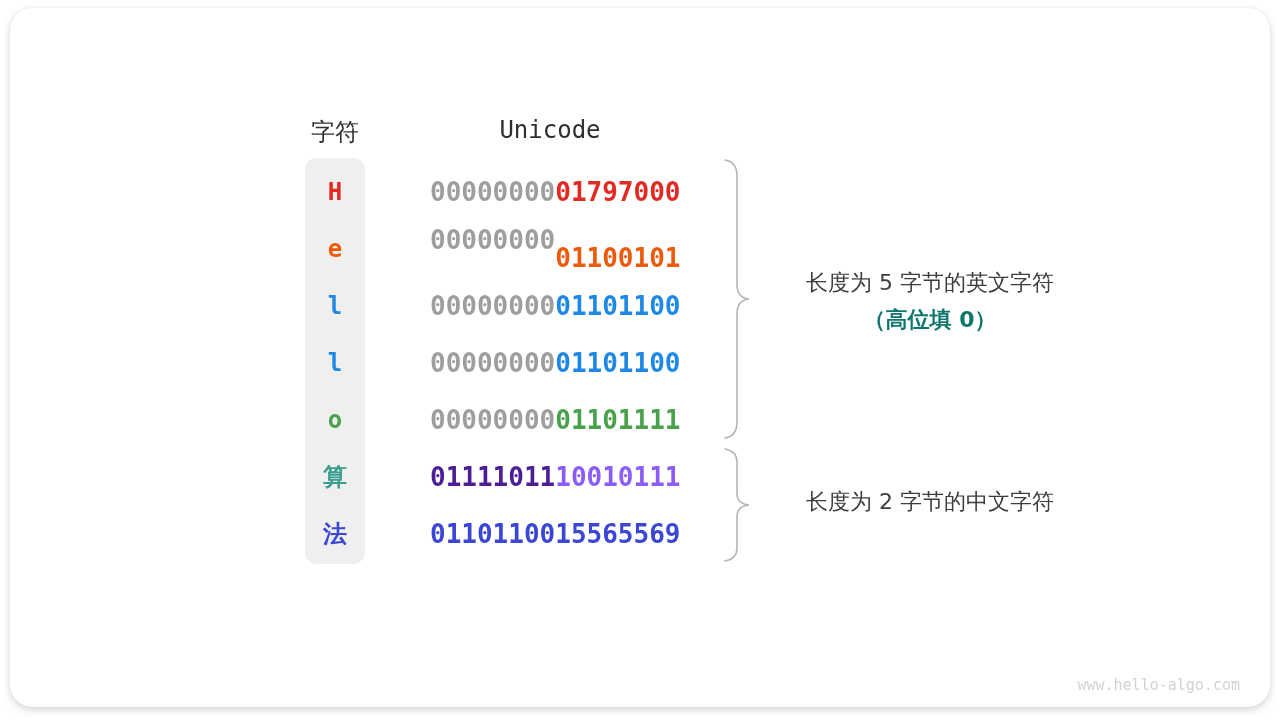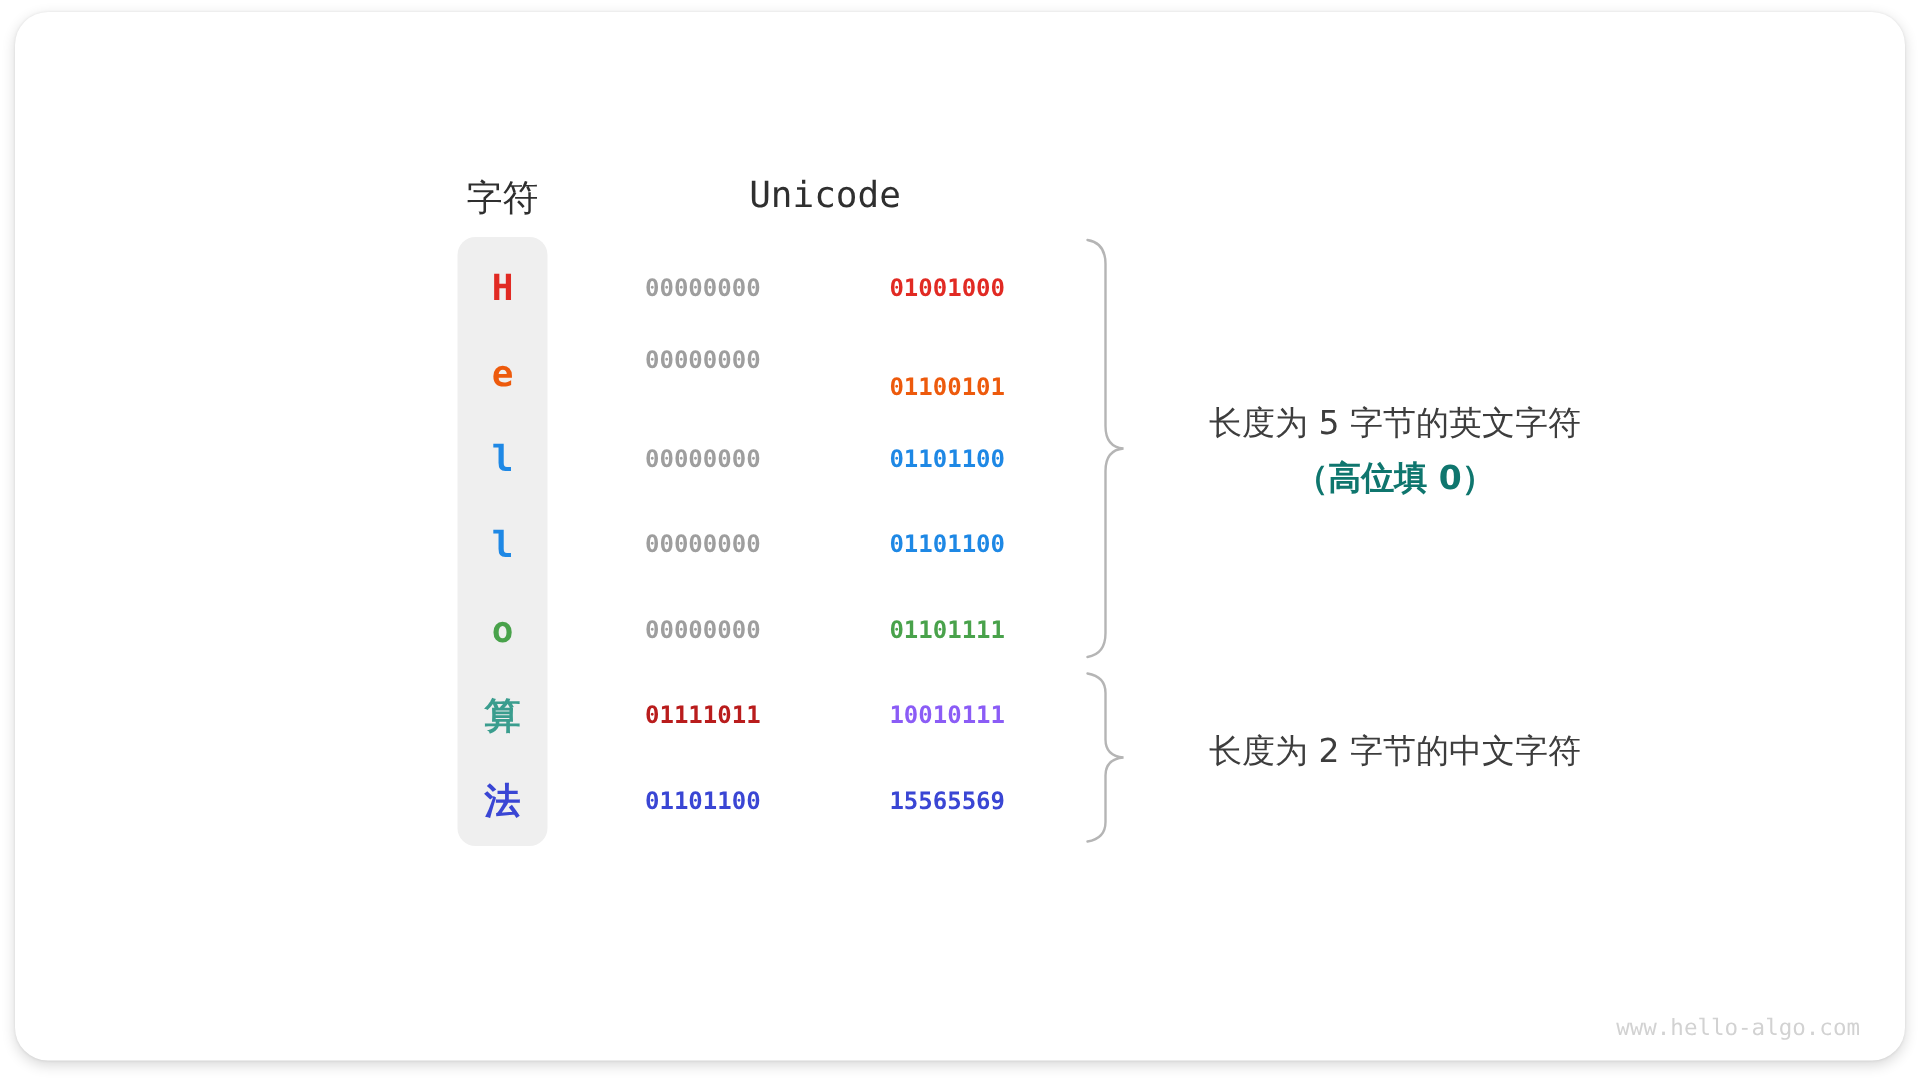--- a/index.html
+++ b/index.html
@@ -58,21 +58,21 @@
     font-size: 24px;
     line-height: 1;
   }
   .bits {
     position: absolute;
     left: 430px; width: 240px;
     display: flex;
     justify-content: space-between;
     font-family: "DejaVu Sans Mono", monospace;
     font-weight: bold;
-    font-size: 16px;
+    font-size: 26px;
     line-height: 1;
   }
   .brace { position: absolute; }
   .brace svg { display: block; }
   .annotation {
     position: absolute;
     width: 330px;
     text-align: center;
     font-size: 22px;
     color: #3d3d3d;
@@ -102,21 +102,21 @@
   <div class="col-header unicode-hdr">Unicode</div>
 
   <div class="char-col-bg"></div>
 
   <div class="rows">
 
     <div class="row">
       <div class="char-cell" style="color: rgb(225, 42, 35);">H</div>
       <div class="bits">
         <span style="color: rgb(158, 158, 158);">00000000</span>
-        <span style="color: rgb(225, 42, 35);">01001000</span>
+        <span style="color: rgb(225, 42, 35);">01797000</span>
       </div>
     </div>
 
     <div class="row">
       <div class="char-cell" style="color: rgb(237, 90, 12);">e</div>
       <div class="bits">
         <span style="color: rgb(158, 158, 158);">00000000</span>
         <span style="color: rgb(237, 90, 12); margin-top: 18px;">01100101</span>
       </div>
     </div>
@@ -141,21 +141,21 @@
       <div class="char-cell" style="color: rgb(73, 162, 75);">o</div>
       <div class="bits">
         <span style="color: rgb(158, 158, 158);">00000000</span>
         <span style="color: rgb(73, 162, 75);">01101111</span>
       </div>
     </div>
 
     <div class="row">
       <div class="char-cell" style="color: rgb(58, 157, 142);">算</div>
       <div class="bits">
-        <span style="color: #b91c1c;">01111011</span>
+        <span style="color: #4c1d95;">01111011</span>
         <span style="color: #8b5cf6;">10010111</span>
       </div>
     </div>
 
     <div class="row">
       <div class="char-cell" style="color: rgb(58, 70, 212);">法</div>
       <div class="bits">
         <span style="color: rgb(58, 70, 212);">01101100</span>
         <span style="color: rgb(58, 70, 212);">15565569</span>
       </div>

